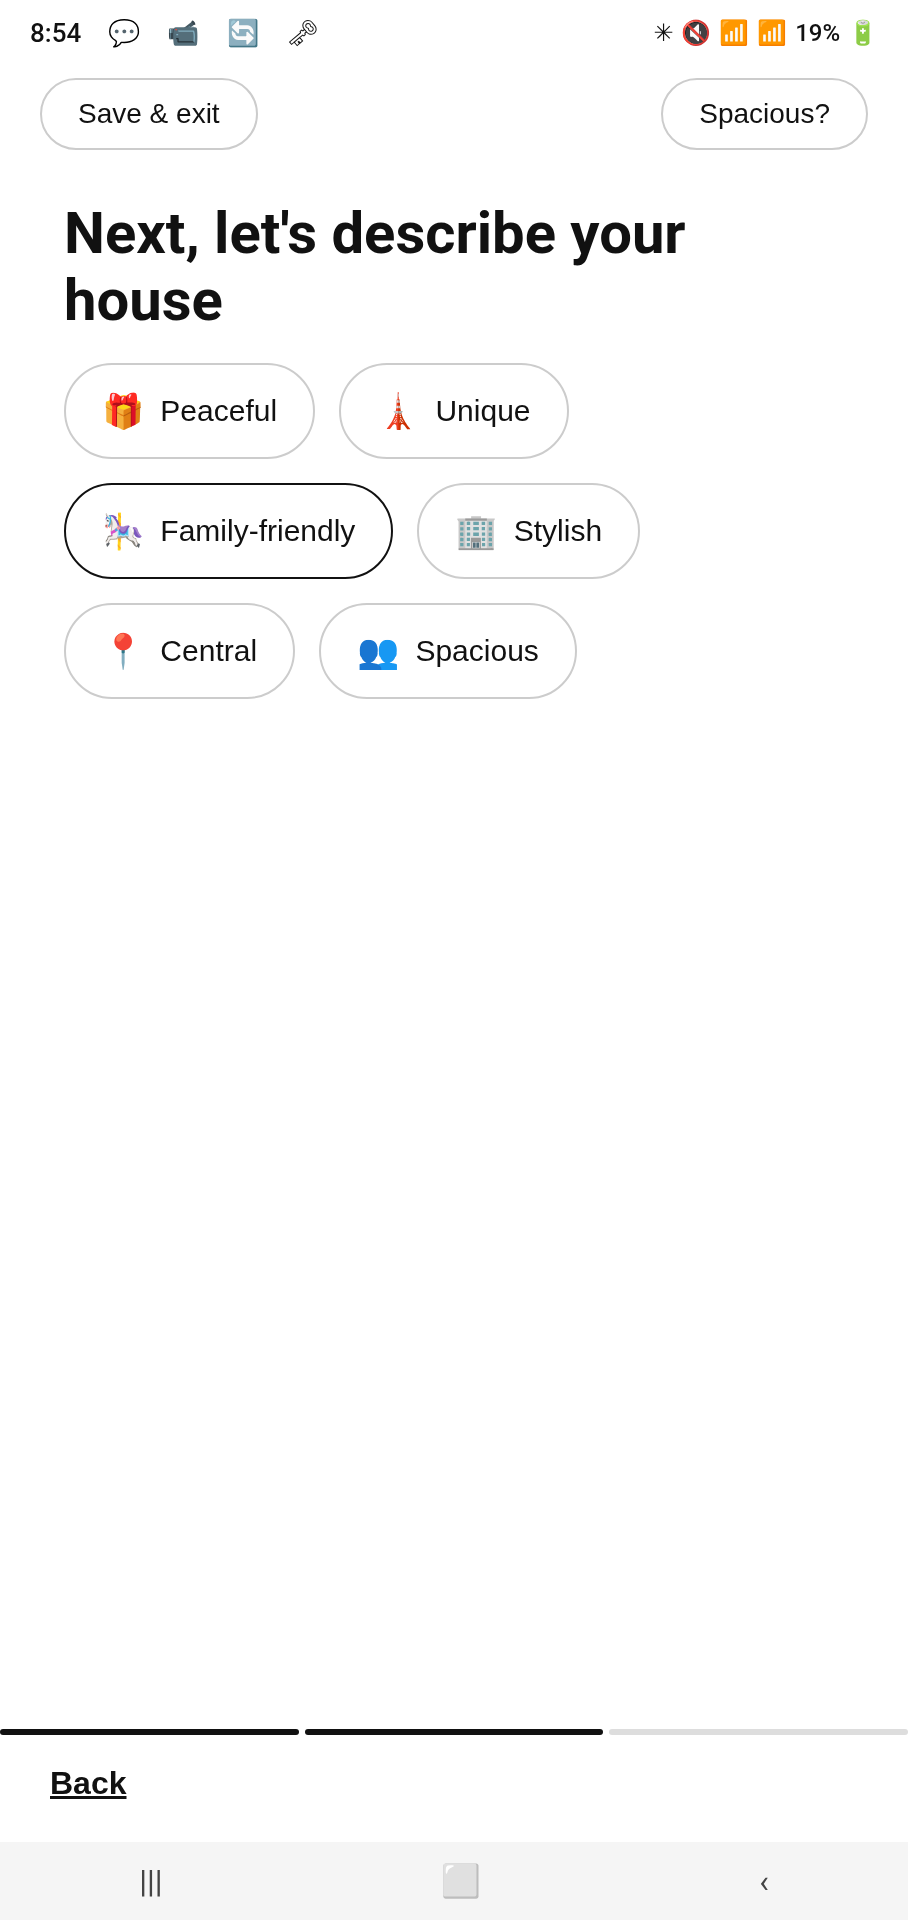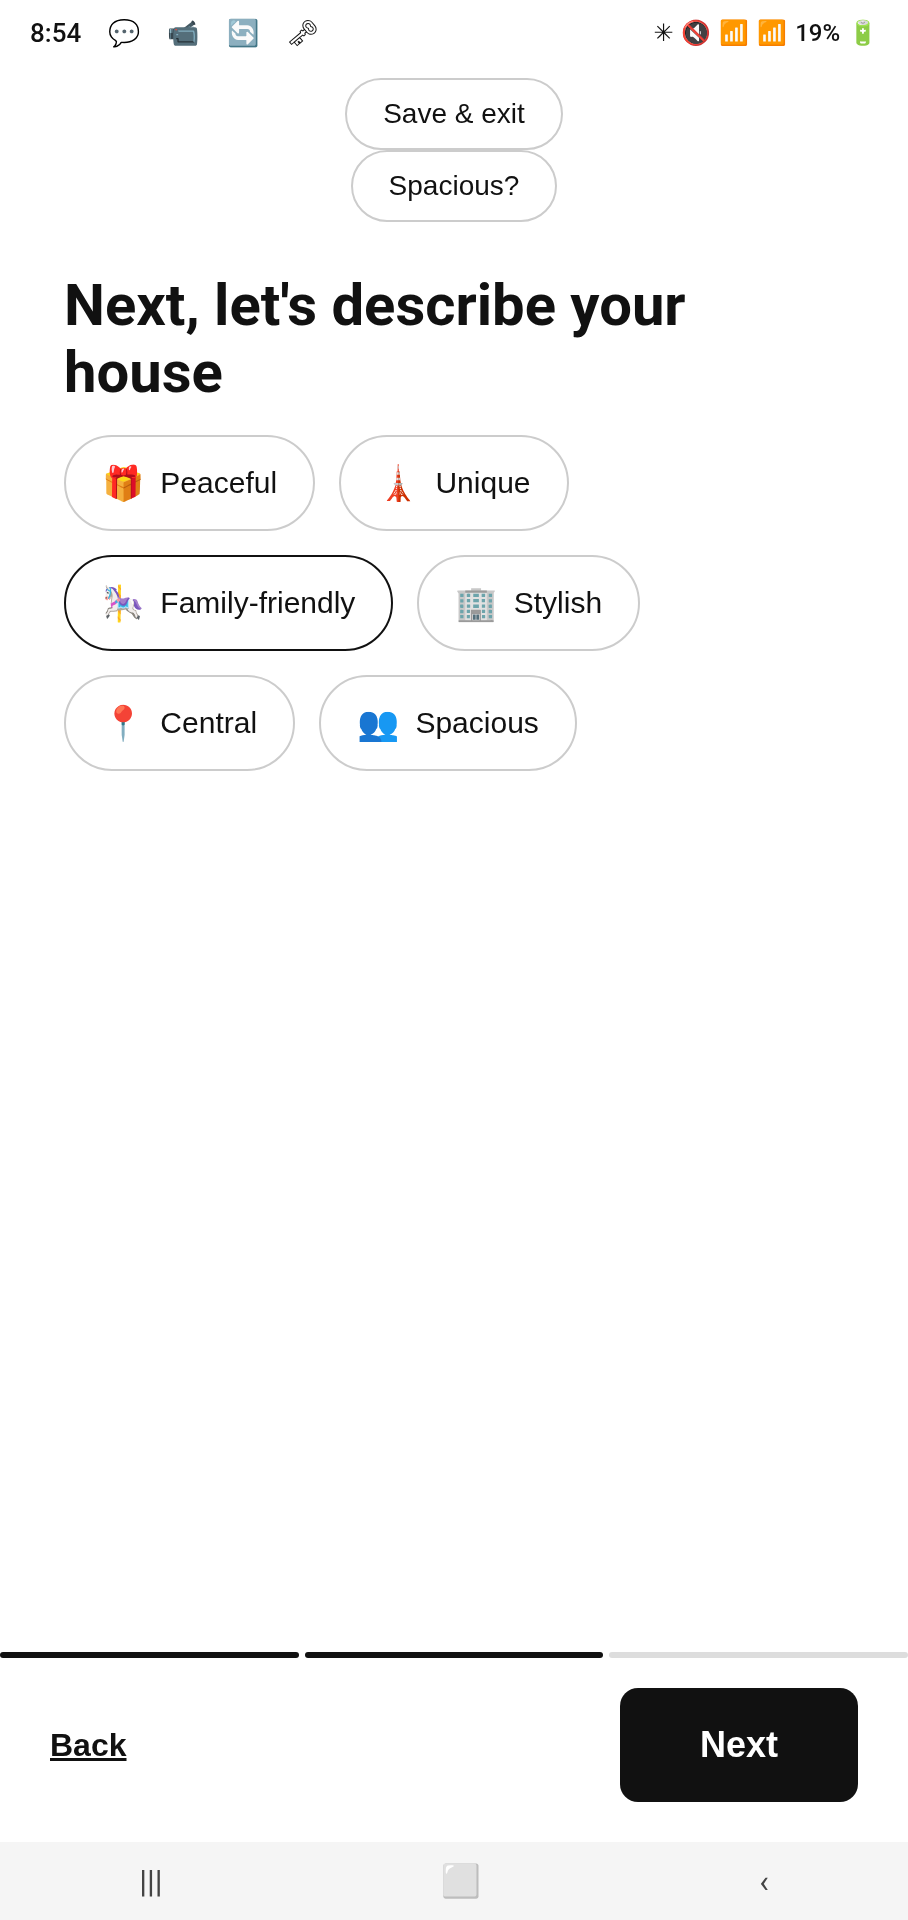--- a/index.html
+++ b/index.html
@@ -43,21 +43,20 @@
       gap: 8px;
       font-size: 24px;
     }
 
     
     .top-nav {
       display: flex;
       justify-content: space-between;
       align-items: center;
       padding: 20px 40px;
-      flex-direction: column;
     }
 
     .nav-btn {
       border: 2px solid #ccc;
       border-radius: 50px;
       padding: 18px 36px;
       font-size: 28px;
       font-weight: 500;
       background: #fff;
       cursor: pointer;
@@ -251,20 +250,19 @@
 </div>
 
 <div class="progress-container">
   <div class="progress-segment filled"></div>
   <div class="progress-segment filled"></div>
   <div class="progress-segment empty"></div>
 </div>
 
 <div class="bottom-nav">
   <button class="back-btn">Back</button>
-  <button class="next-btn">Next</button>
 </div>
 
 <div class="android-nav">
   <span class="android-nav-icon">|||</span>
   <span class="android-nav-icon">⬜</span>
   <span class="android-nav-icon">‹</span>
 </div>
 
 </body></html>

